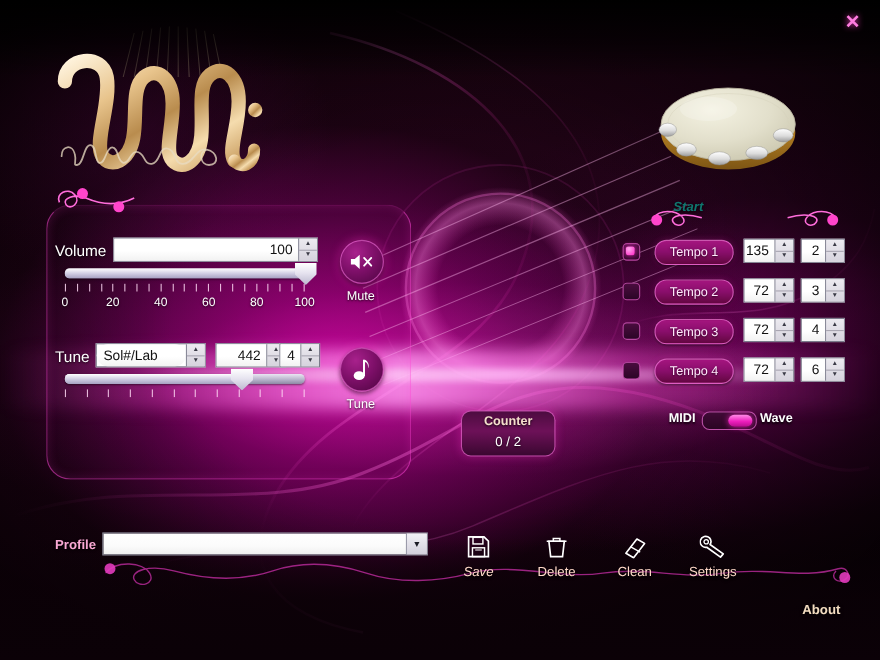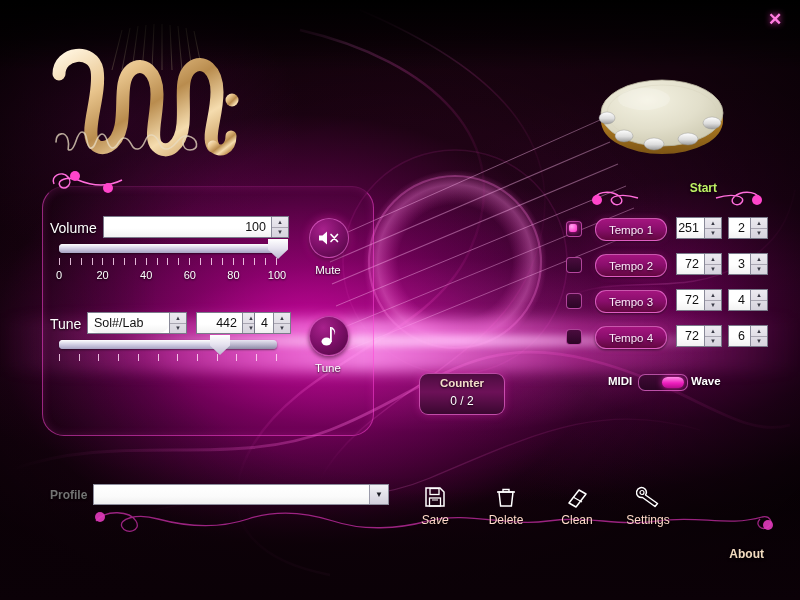--- a/index.html
+++ b/index.html
@@ -95,23 +95,23 @@
   
   .rbtn{position:absolute;width:38px;height:38px;border-radius:50%;
     background:radial-gradient(circle at 35% 28%,#a8218c 0%,#7d0f68 48%,#4d0540 100%);
     border:1px solid rgba(255,120,230,.55);
     box-shadow:0 0 10px rgba(255,50,200,.45),0 2px 4px rgba(0,0,0,.6);
     display:flex;align-items:center;justify-content:center;cursor:pointer;}
   .rcap{position:absolute;width:60px;text-align:center;font-size:11.5px;color:#fff;
     text-shadow:0 1px 2px rgba(0,0,0,.85);}
 
   
-  .start-lbl{position:absolute;left:612px;top:181px;width:105px;text-align:right;
-    font-size:12px;font-weight:bold;color:#bef264;
-    text-shadow:0 1px 3px rgba(0,0,0,.9);}
+  .start-lbl{position:absolute;left:612px;top:181px;width:105px;text-align:left;
+    font-size:12px;font-weight:bold;color:#0f766e;
+    text-shadow:0 1px 3px rgba(0,0,0,.9);font-style:italic;}
 
   .radio{position:absolute;width:14px;height:14px;border-radius:4px;
     background:linear-gradient(180deg,#4a0c3e 0%,#2c0526 100%);
     border:1px solid rgba(255,110,225,.6);cursor:pointer;}
   .radio.on::after{content:"";position:absolute;left:2px;top:2px;
     width:8px;height:8px;border-radius:2px;
     background:radial-gradient(circle at 35% 30%,#ffa6ee,#ff23c4);
     box-shadow:0 0 6px rgba(255,40,200,.95);}
 
   .tempo-btn{position:absolute;width:70px;height:21px;border-radius:11px;
@@ -138,21 +138,21 @@
     background:linear-gradient(180deg,#4d0c40 0%,#6d1158 45%,#3a0730 100%);
     box-shadow:0 0 9px rgba(255,50,200,.3);}
   .counter .ct{position:absolute;left:0;right:0;top:3px;text-align:center;
     font-size:11.5px;font-weight:bold;color:#f4decb;
     text-shadow:0 1px 2px rgba(0,0,0,.8);}
   .counter .cv{position:absolute;left:0;right:0;top:20px;text-align:center;
     font-size:12px;color:#ffffff;text-shadow:0 1px 2px rgba(0,0,0,.8);}
 
   
   .profile-lbl{position:absolute;left:50px;top:488px;font-size:12px;
-    font-weight:bold;color:#737373;text-shadow:0 1px 2px rgba(0,0,0,.9);}
+    font-weight:bold;color:#f9a8d4;text-shadow:0 1px 2px rgba(0,0,0,.9);}
   .combo{position:absolute;left:93px;top:484px;width:296px;height:21px;
     border:1px solid #8d8d9c;display:flex;box-sizing:border-box;
     background:linear-gradient(180deg,#ffffff 0%,#fbfbfb 60%,#f0f0f0 100%);}
   .combo .cv2{flex:1;padding-left:5px;font-size:12px;color:#111;
     display:flex;align-items:center;}
   .combo .carrow{width:18px;border-left:1px solid #9b9baa;
     background:linear-gradient(180deg,#f2f1f6 0%,#d3d0dc 100%);
     display:flex;align-items:center;justify-content:center;
     font-size:8px;color:#1b1b24;}
 
@@ -406,21 +406,21 @@
   </svg>
   <svg style="position:absolute;left:712px;top:189px;width:52px;height:20px;" viewBox="0 0 52 20">
     <path d="M 48 9 C 42 1 28 2 22 8 C 16 14 26 19 30 13 C 34 7 20 4 4 9" fill="none" stroke="#ff6ddb" stroke-width="1.4"></path>
     <circle cx="45" cy="11" r="5" fill="#ff45cb"></circle>
   </svg>
 
   <div id="tempoRows">
       <div class="radio on" style="left: 566px; top: 221px;"></div>
       <div class="tempo-btn" style="left: 595px; top: 218px;">Tempo 1</div>
       <div class="field" style="left: 676px; top: 217px; width: 46px;">
-        <div class="val">251</div>
+        <div class="val">135</div>
         <div class="spin">
           <div>▲</div>
           <div>▼</div>
         </div>
       </div>
       <div class="field" style="left: 728px; top: 217px; width: 40px;">
         <div class="val">2</div>
         <div class="spin">
           <div>▲</div>
           <div>▼</div>

